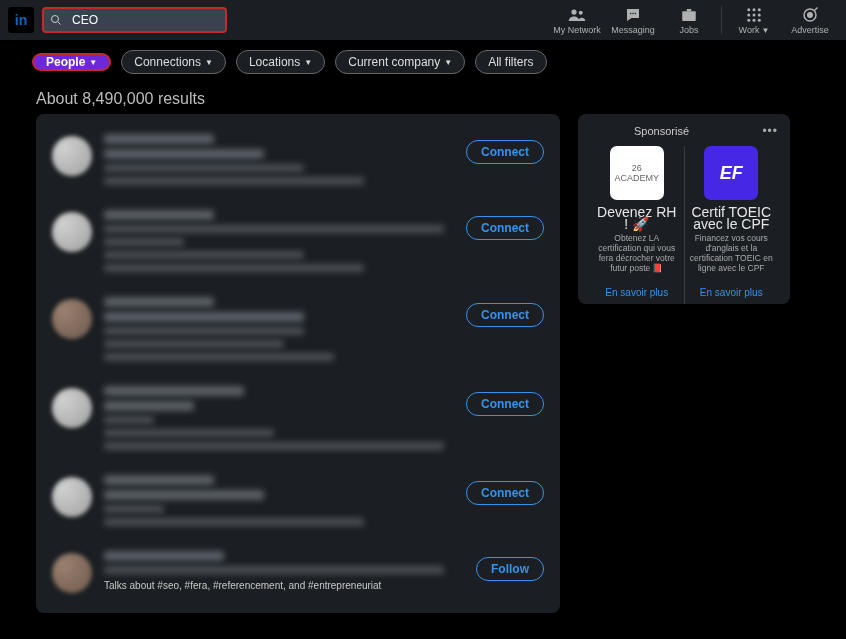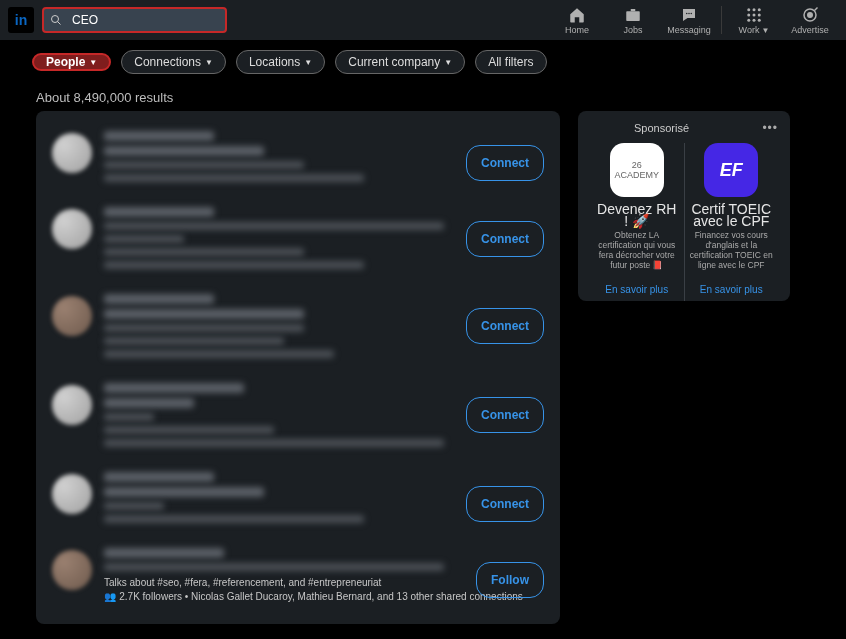--- a/index.html
+++ b/index.html
@@ -11,48 +11,48 @@
 .search-input { background: transparent; border: none; color: #fff; outline: none; font-size: 12px; width: 140px; }
 .nav-spacer { flex: 1; }
 .nav-items { display: flex; gap: 0; align-items: center; }
 .nav-item { display: flex; flex-direction: column; align-items: center; justify-content: center; width: 56px; height: 40px; color: #b0b0b0; font-size: 9px; gap: 1px; cursor: pointer; }
 .nav-icon { width: 18px; height: 18px; display:flex; align-items:center; justify-content:center; }
 .nav-sep { width: 1px; height: 28px; background: #3a3a3a; margin: 0 4px; }
 .caret-down { font-size: 8px; margin-left: 2px; }
 
 .filters-bar { display: flex; align-items: center; gap: 10px; padding: 10px 32px; background: #000; }
 .pill { border: 1px solid #666; border-radius: 16px; padding: 4px 12px; font-size: 12px; color: #ddd; cursor: pointer; background: #1b1f23; display: flex; align-items: center; gap: 4px; }
-.pill.active { background: #7f1d1d; border: 2px solid #c62828; color: #fff; font-weight: 600; padding: 0 12px; }
+.pill.active { background: #6d28d9; border: 2px solid #c62828; color: #fff; font-weight: 600; padding: 0 12px; }
 .pill .tri { font-size: 8px; }
 
-.results-count { padding: 6px 36px; color: #bdbdbd; font-size: 13px; }
+.results-count { padding: 6px 36px; color: #bdbdbd; font-size: 16px; }
 
 .main-area { display: flex; gap: 18px; padding: 0 36px; align-items: flex-start; }
 .results-col { width: 524px; background: #1b1f23; border-radius: 8px; padding: 10px 0; }
 .result-row { display: flex; align-items: flex-start; padding: 10px 16px; gap: 12px; position: relative; }
 .avatar { width: 40px; height: 40px; border-radius: 50%; background: radial-gradient(circle at 30% 30%, #9a8070, #6e5a4d); filter: blur(2px); flex-shrink: 0; margin-top: 2px; }
 .avatar.light { background: radial-gradient(circle at 30% 30%, #d0d0d0, #a0a0a0); }
 .result-info { flex: 1; min-width: 0; }
 .blurred-line { background: #5a5f66; border-radius: 3px; margin-bottom: 5px; filter: blur(3px); }
 .bl-name { width: 110px; height: 10px; }
 .bl-head { width: 160px; height: 10px; }
 .bl-sm { width: 200px; height: 8px; background: #4a4f55; }
 .bl-med { width: 260px; height: 8px; background: #4a4f55; }
 .bl-lg { width: 340px; height: 8px; background: #4a4f55; }
 .clear-text { color: #c7c7c7; font-size: 10px; line-height: 14px; }
-.connect-btn { position: absolute; right: 16px; top: 24px; border: 1px solid #3793e8; color: #3793e8; background: transparent; border-radius: 14px; padding: 10px 14px; font-size: 12px; font-weight: 600; cursor: pointer; }
+.connect-btn { position: absolute; right: 16px; top: 16px; border: 1px solid #3793e8; color: #3793e8; background: transparent; border-radius: 14px; padding: 4px 14px; font-size: 12px; font-weight: 600; cursor: pointer; }
 
 .promo-card { width: 212px; background: #1b1f23; border-radius: 8px; padding: 10px 12px 0; }
 .promo-head { display: flex; justify-content: space-between; align-items: center; margin-bottom: 8px; }
 .promo-head span:first-child { font-size: 11px; color: #ccc; margin-left: 44px; }
 .dots { color: #aaa; letter-spacing: 1px; cursor: pointer; }
 .promo-split { display: flex; gap: 0; }
 .promo-slot { flex: 1; display: flex; flex-direction: column; align-items: center; text-align: center; padding: 0 4px; }
 .promo-slot:first-child { border-right: 1px solid #3a3f45; }
-.promo-img { width: 54px; height: 54px; background: #fff; border-radius: 14px; display:flex; align-items:center; justify-content:center; font-size:9px; color:#666; margin-bottom: 6px; }
+.promo-img { width: 54px; height: 54px; background: #fff; border-radius: 7px; display:flex; align-items:center; justify-content:center; font-size:9px; color:#666; margin-bottom: 6px; }
 .promo-img.ef { background: #4527e5; color:#fff; font-size:18px; font-weight:700; font-style:italic; }
 .promo-title { font-size: 14px; color: #e6e6e6; margin-bottom: 3px; line-height: 12px; }
 .promo-desc { font-size: 8.5px; color: #aaa; line-height: 10px; margin-bottom: 8px; }
 .promo-link { font-size: 10px; color: #3793e8; padding: 6px 0; cursor: pointer; }
 svg { display: block; }
 </style>
 </head>
 <body>
 
 <div class="topnav">
@@ -64,44 +64,46 @@
           <line x1="15" y1="15" x2="21" y2="21"></line>
         </svg>
     </span>
     <input class="search-input" value="CEO" style="">
   </div>
   <div class="nav-spacer"></div>
   <div class="nav-items">
     <div class="nav-item">
       <span class="nav-icon">
           <svg width="18" height="18" viewBox="0 0 24 24" fill="#b0b0b0">
-            <path d="M3 11l9-8 9 8v10a1 1 0 0 1-1 1h-5v-7h-6v7H4a1 1 0 0 1-1-1z"></path>
-          </svg>
-        </span>
-      <span>Home</span>
-    </div>
-    <div class="nav-item">
-      <span class="nav-icon">
-          <svg width="18" height="18" viewBox="0 0 24 24" fill="#b0b0b0">
-            <path d="M9 4h6v3H9z"></path>
-            <rect x="3" y="7" width="18" height="13" rx="1"></rect>
-          </svg>
-        </span>
-      <span>Jobs</span>
+            <circle cx="8" cy="8" r="3.5"></circle>
+            <circle cx="17" cy="9" r="2.7"></circle>
+            <path d="M1 20c0-3.5 3-6 7-6s7 2.5 7 6zM14 20c0-2.5 1.8-4.5 4.5-4.5S23 17.5 23 20z"></path>
+          </svg>
+        </span>
+      <span>My Network</span>
     </div>
     <div class="nav-item">
       <span class="nav-icon">
           <svg width="18" height="18" viewBox="0 0 24 24" fill="#b0b0b0">
             <path d="M4 4h16v12H10l-6 4z"></path>
             <circle cx="9" cy="10" r="1" fill="#1b1f23"></circle>
             <circle cx="12" cy="10" r="1" fill="#1b1f23"></circle>
             <circle cx="15" cy="10" r="1" fill="#1b1f23"></circle>
           </svg>
         </span>
       <span>Messaging</span>
+    </div>
+    <div class="nav-item">
+      <span class="nav-icon">
+          <svg width="18" height="18" viewBox="0 0 24 24" fill="#b0b0b0">
+            <path d="M9 4h6v3H9z"></path>
+            <rect x="3" y="7" width="18" height="13" rx="1"></rect>
+          </svg>
+        </span>
+      <span>Jobs</span>
     </div>
     <div class="nav-sep"></div>
     <div class="nav-item">
       <span class="nav-icon">
           <svg width="18" height="18" viewBox="0 0 24 24" fill="#b0b0b0">
             <circle cx="5" cy="5" r="2"></circle>
             <circle cx="12" cy="5" r="2"></circle>
             <circle cx="19" cy="5" r="2"></circle>
             <circle cx="5" cy="12" r="2"></circle>
             <circle cx="12" cy="12" r="2"></circle>
@@ -211,23 +213,20 @@
       </div>
       <button class="connect-btn">Connect</button>
     </div>
 
     <div class="result-row">
       <div class="avatar"></div>
       <div class="result-info">
         <div class="blurred-line bl-name" style="width:120px"></div>
         <div class="blurred-line bl-lg"></div>
         <div class="clear-text">Talks about #seo, #fera, #referencement, and #entrepreneuriat</div>
-        <div class="clear-text">
-          <span>👥 </span><span>2.7K followers • Nicolas Gallet Ducaroy, Mathieu Bernard, and 13 other shared connections</span>
-        </div>
       </div>
       <button class="connect-btn">Follow</button>
     </div>
 
   </div>
 
   <div class="promo-card">
     <div class="promo-head">
       <span>Sponsorisé</span>
       <span class="dots">•••</span>

